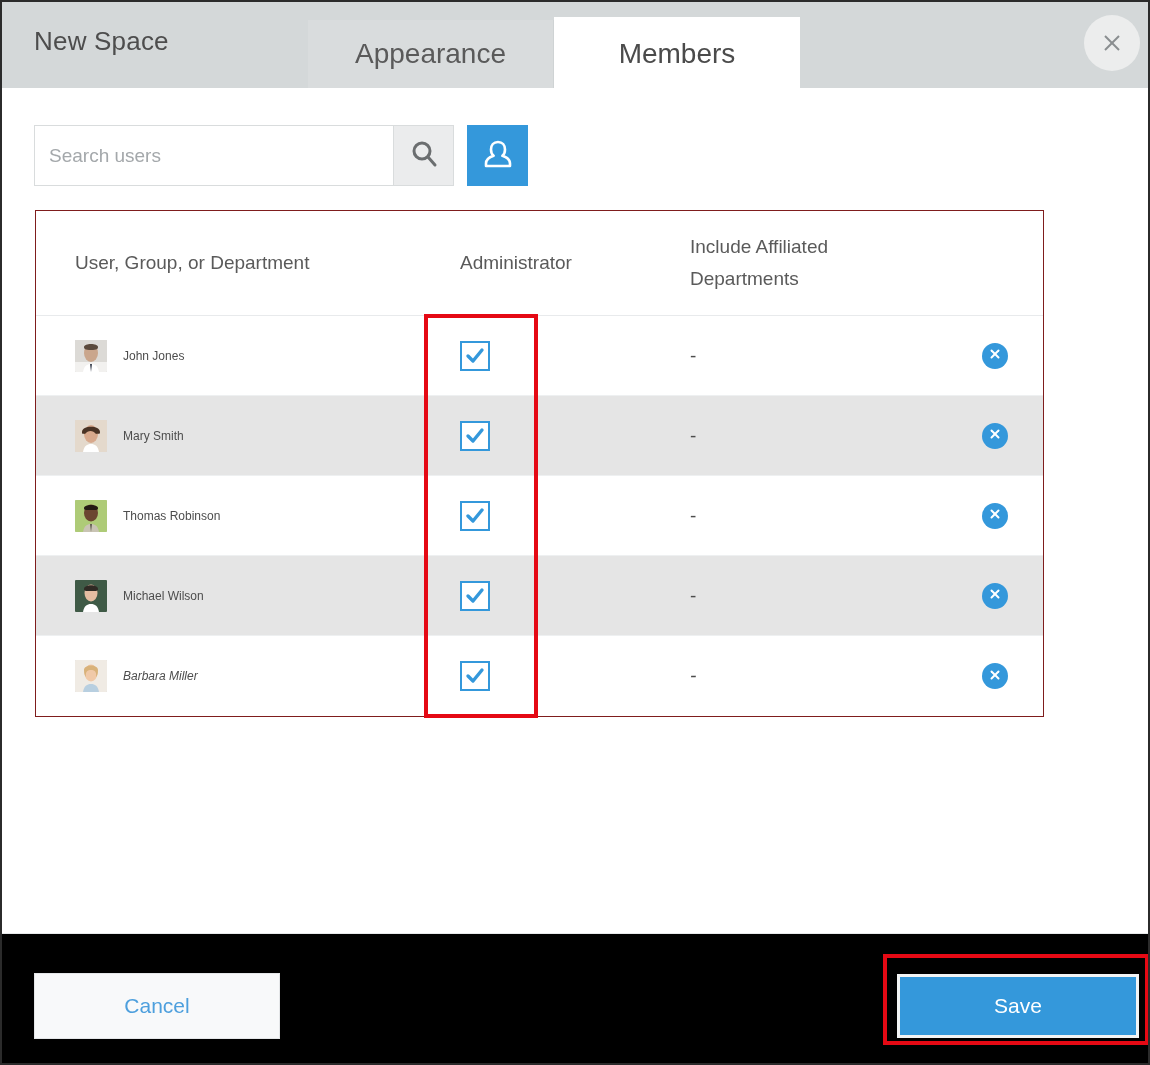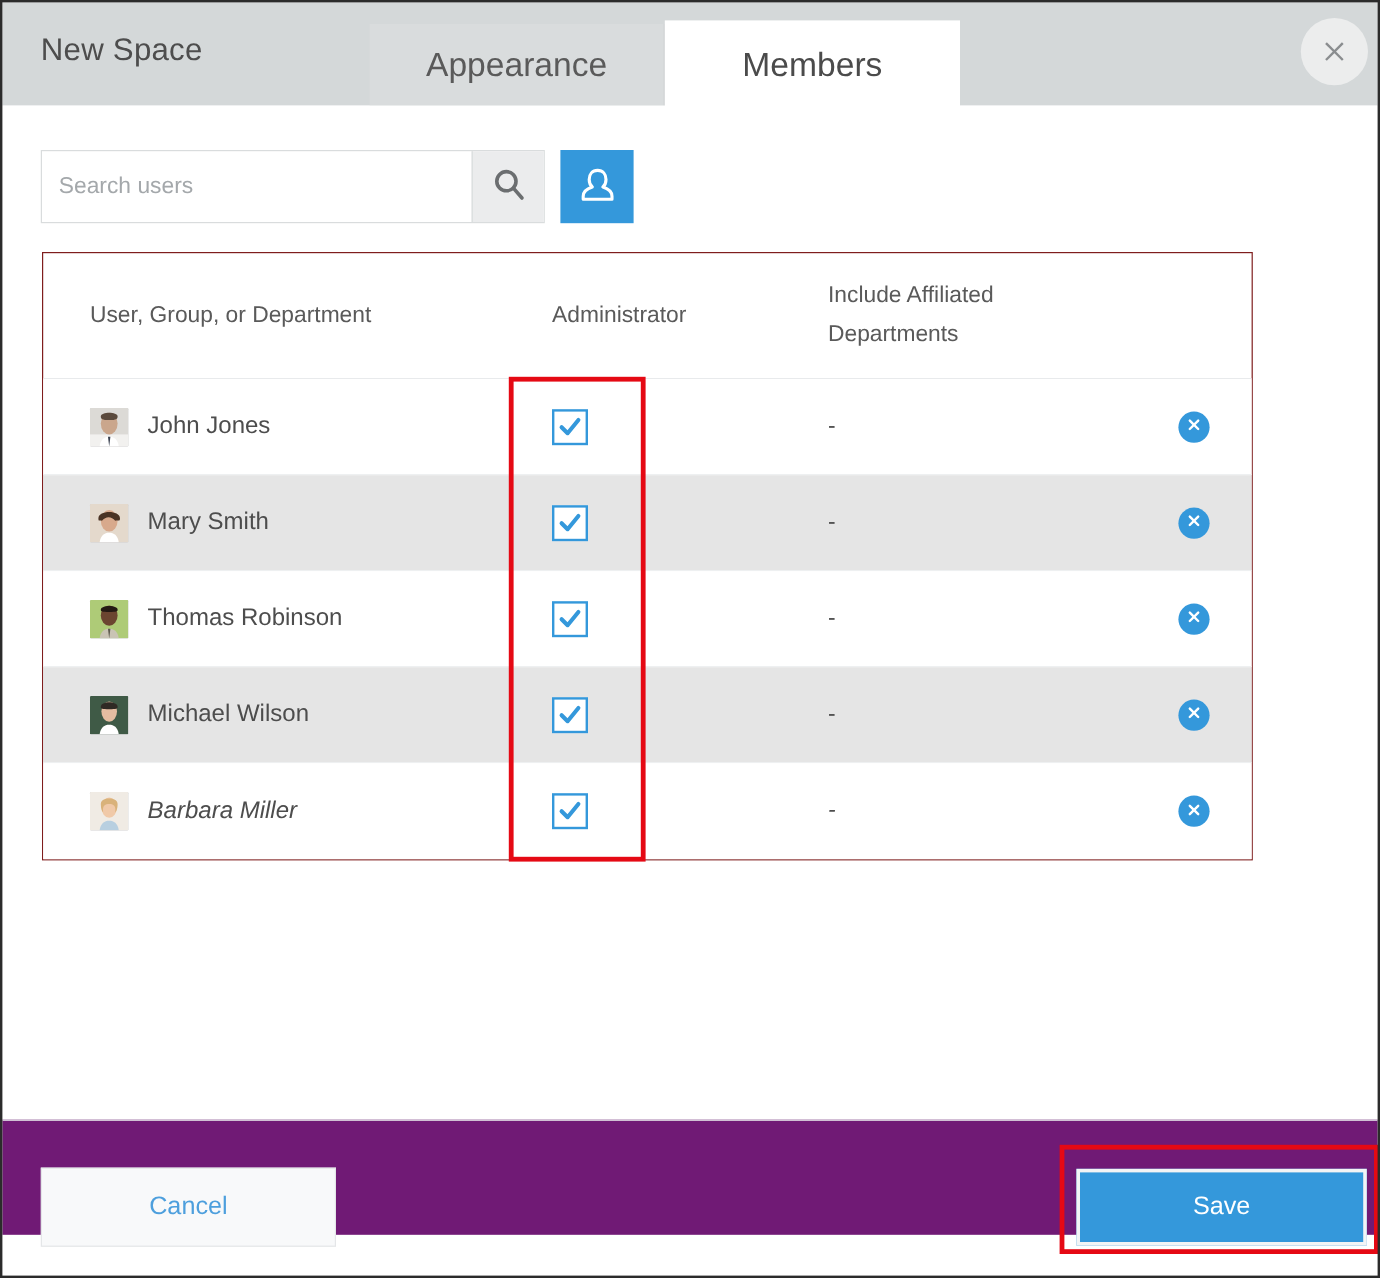--- a/index.html
+++ b/index.html
@@ -168,21 +168,21 @@
   .avatar {
     width: 32px; height: 32px;
     margin-right: 16px;
     flex: none;
     border-radius: 1px;
     overflow: hidden;
     position: relative;
     background: #cfcfcf;
   }
   .avatar svg { display: block; }
-  .member-name { font-size: 20px; color: #4d4d4d; white-space: nowrap; }
+  .member-name { font-size: 12px; color: #4d4d4d; white-space: nowrap; }
 
   .checkbox {
     width: 30px; height: 30px;
     border: 2px solid #3498db;
     background: #ffffff;
     display: flex;
     align-items: center;
     justify-content: center;
     cursor: pointer;
   }
@@ -195,22 +195,22 @@
     align-items: center;
     justify-content: center;
     cursor: pointer;
     border: none;
   }
 
   
   .footer {
     position: absolute;
     left: 2px; top: 933px;
-    width: 1146px; height: 96px;
-    background: #701a75;
+    width: 1146px; height: 130px;
+    background: #000000;
     border-top: 1px solid #e7e9ea;
   }
   .cancel-btn {
     position: absolute;
     left: 32px; top: 39px;
     width: 246px; height: 66px;
     background: #f8f9fa;
     border: 1px solid #e4e6e8;
     color: #4d9fdd;
     font-size: 21px;

